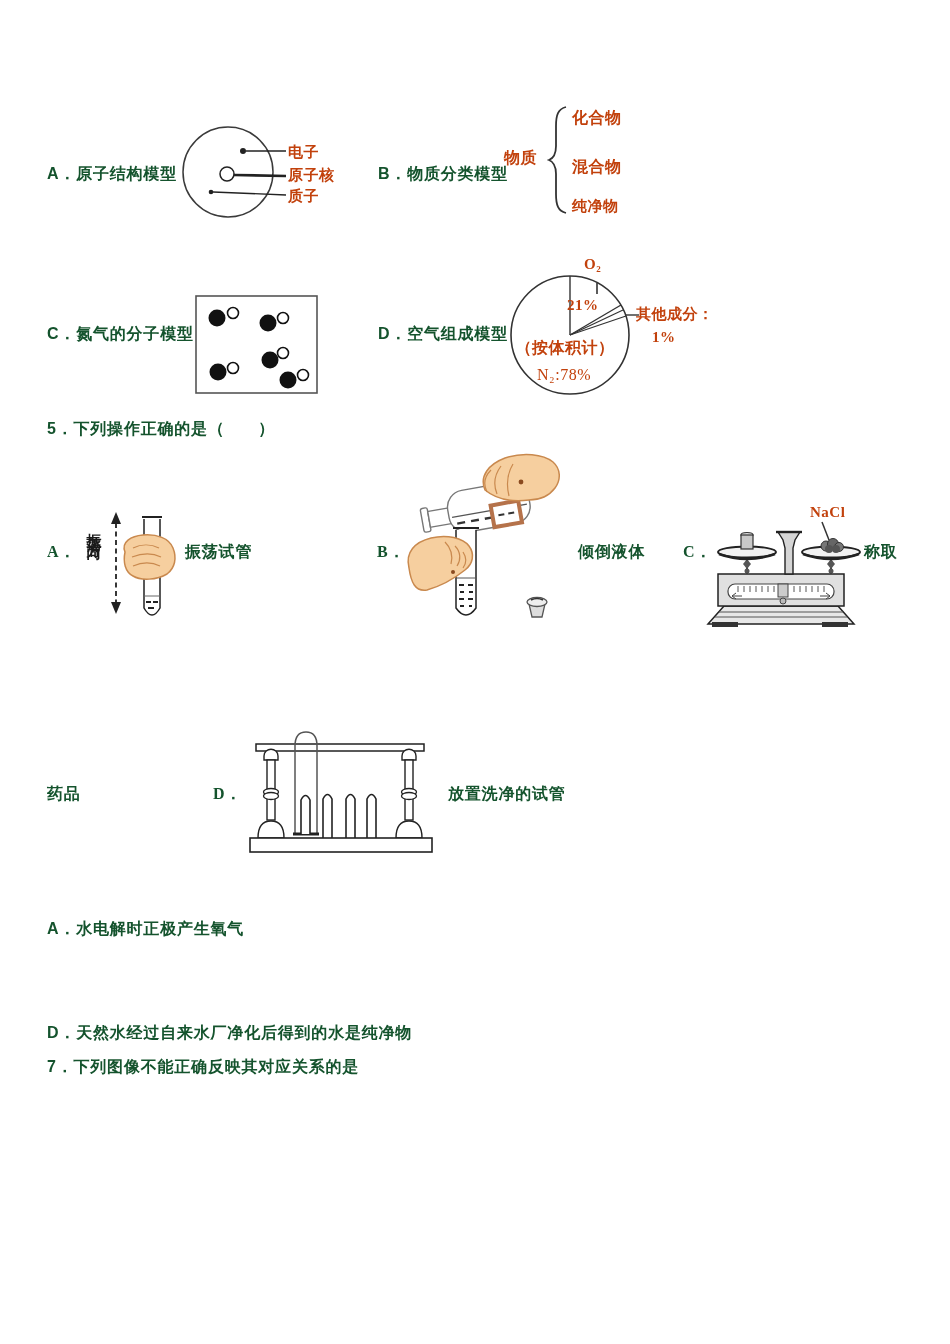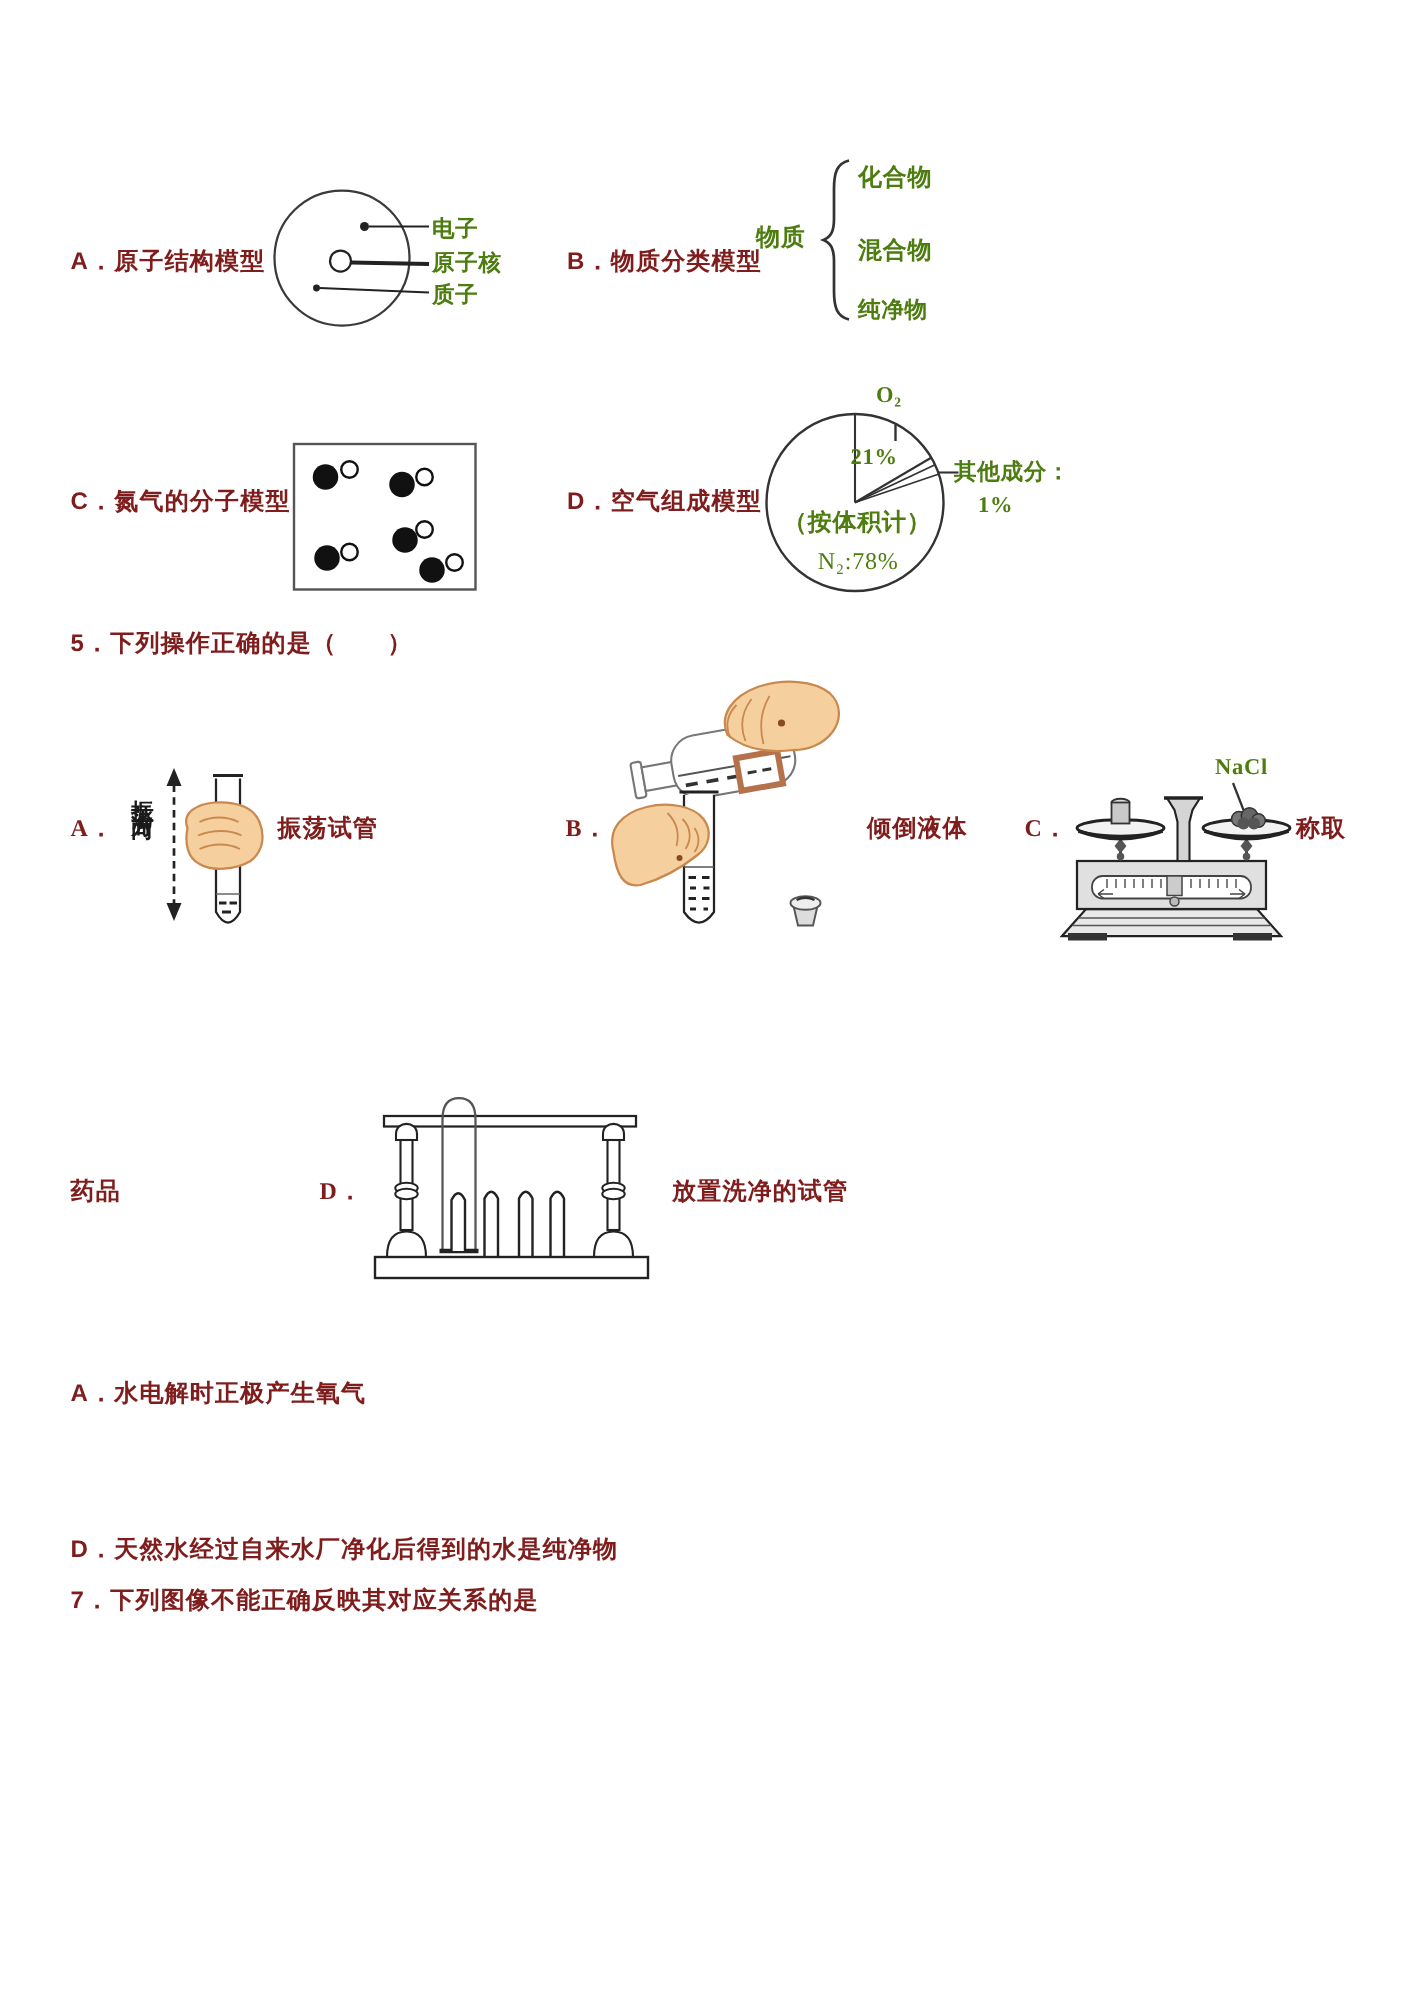--- a/index.html
+++ b/index.html
@@ -1,24 +1,24 @@
 <!DOCTYPE html>
 <html><head>
 <meta charset="utf-8">
 <style>
   * { margin:0; padding:0; box-sizing:border-box; }
   html,body { background:#fff; }
   #page {
     position:relative; width:950px; height:1344px; background:#ffffff;
     font-family:"Liberation Sans", sans-serif; color:#111; overflow:hidden;
   }
-  .t  { position:absolute; font-size:16px; font-weight:700; white-space:nowrap; letter-spacing:0.8px; color:#7f1d1d; }
-  .lbl{ position:absolute; font-size:15px; font-weight:600; white-space:nowrap; letter-spacing:0.5px; color:#4d7c0f; }
+  .t  { position:absolute; font-size:16px; font-weight:700; white-space:nowrap; letter-spacing:0.8px; color:#14532d; }
+  .lbl{ position:absolute; font-size:15px; font-weight:600; white-space:nowrap; letter-spacing:0.5px; color:#c2410c; }
   .serif { font-family:"Liberation Serif", serif; }
-  .ctr { text-align:right; }
+  .ctr { text-align:center; }
   .vert {
     position:absolute; writing-mode:vertical-rl; text-orientation:upright;
     font-size:15px; font-weight:600; letter-spacing:4px; color:#1a1a1a;
   }
   svg.d { position:absolute; overflow:visible; }
 </style>
 </head>
 <body>
 
 <div id="page">

